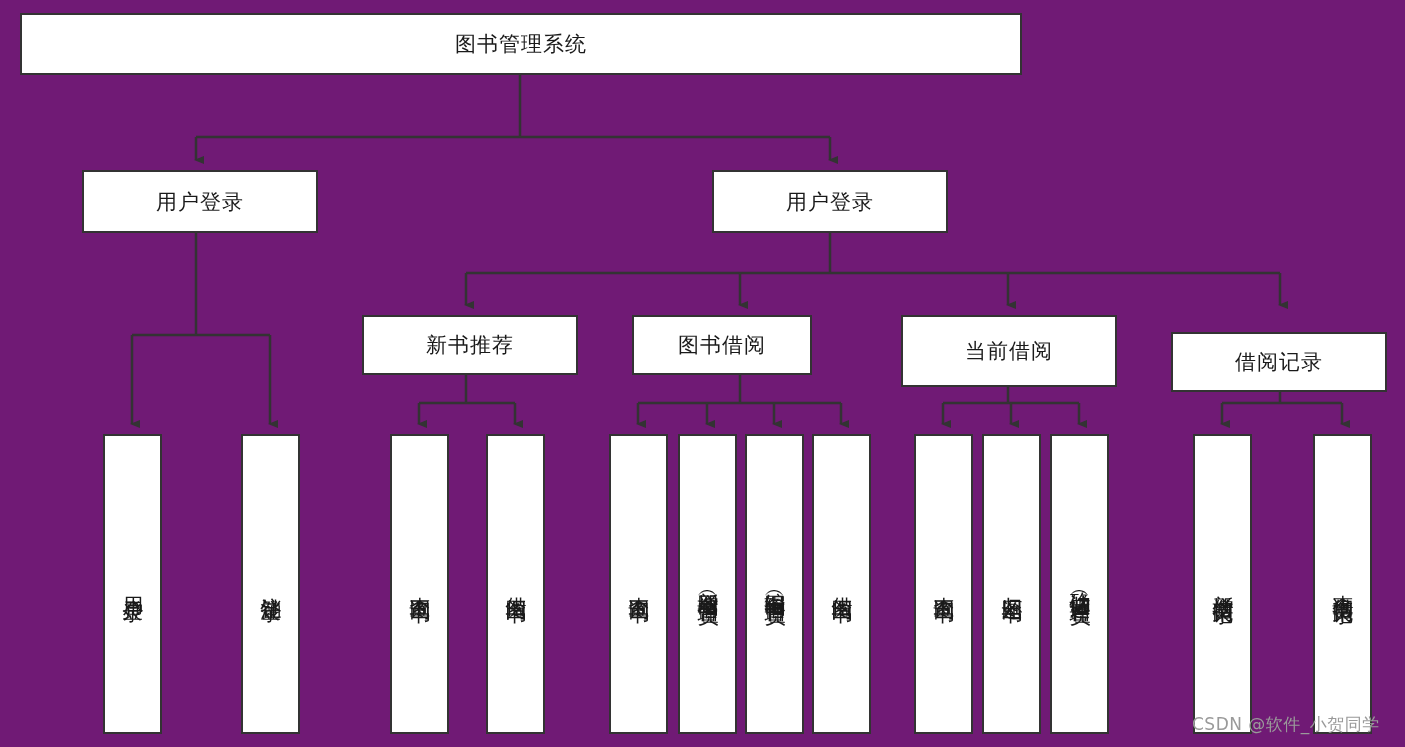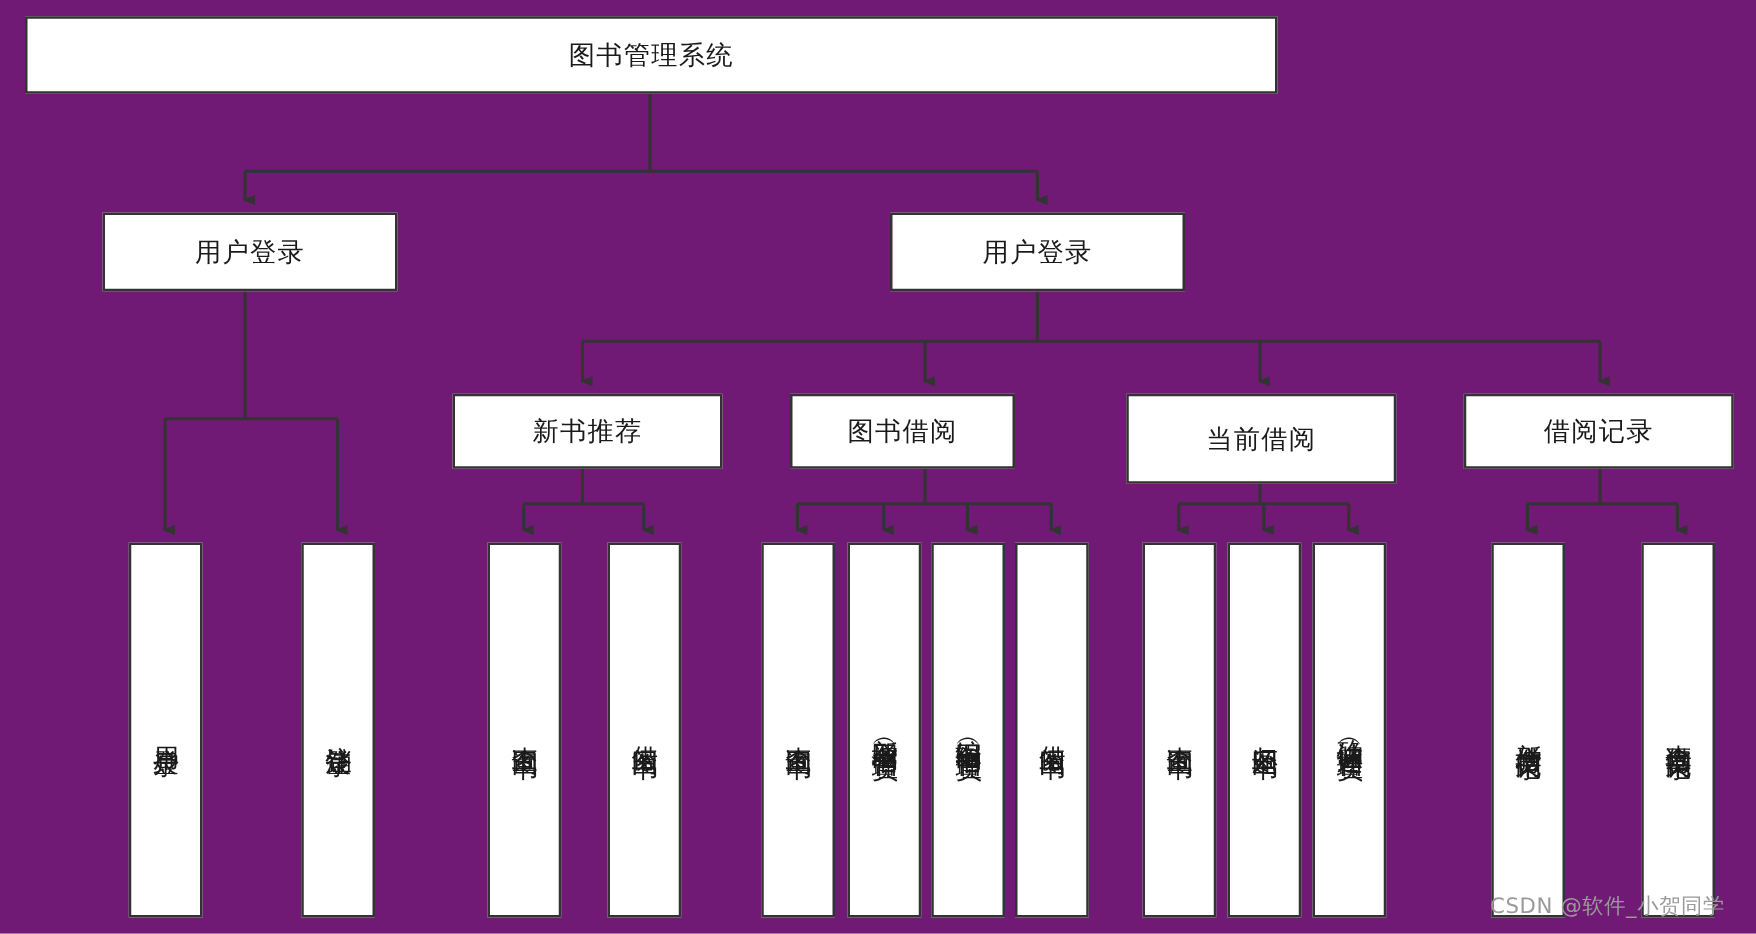--- a/index.html
+++ b/index.html
@@ -136,21 +136,21 @@
 
   <div class="node horiz" style="left:362px; top:315px; width:216px; height:60px;">
     <span class="htext">新书推荐</span>
   </div>
   <div class="node horiz" style="left:632px; top:315px; width:180px; height:60px;">
     <span class="htext">图书借阅</span>
   </div>
   <div class="node horiz" style="left:901px; top:315px; width:216px; height:72px;">
     <span class="htext">当前借阅</span>
   </div>
-  <div class="node horiz" style="left:1171px; top:315px; width:216px; height:60px;">
+  <div class="node horiz" style="left:1171px; top:332px; width:216px; height:60px;">
     <span class="htext">借阅记录</span>
   </div>
 
   <div class="node vert" style="left:103px; top:434px; width:59px; height:300px;">
     <span class="vtext">用户登录</span>
   </div>
   <div class="node vert" style="left:241px; top:434px; width:59px; height:300px;">
     <span class="vtext">注销登录</span>
   </div>
 

